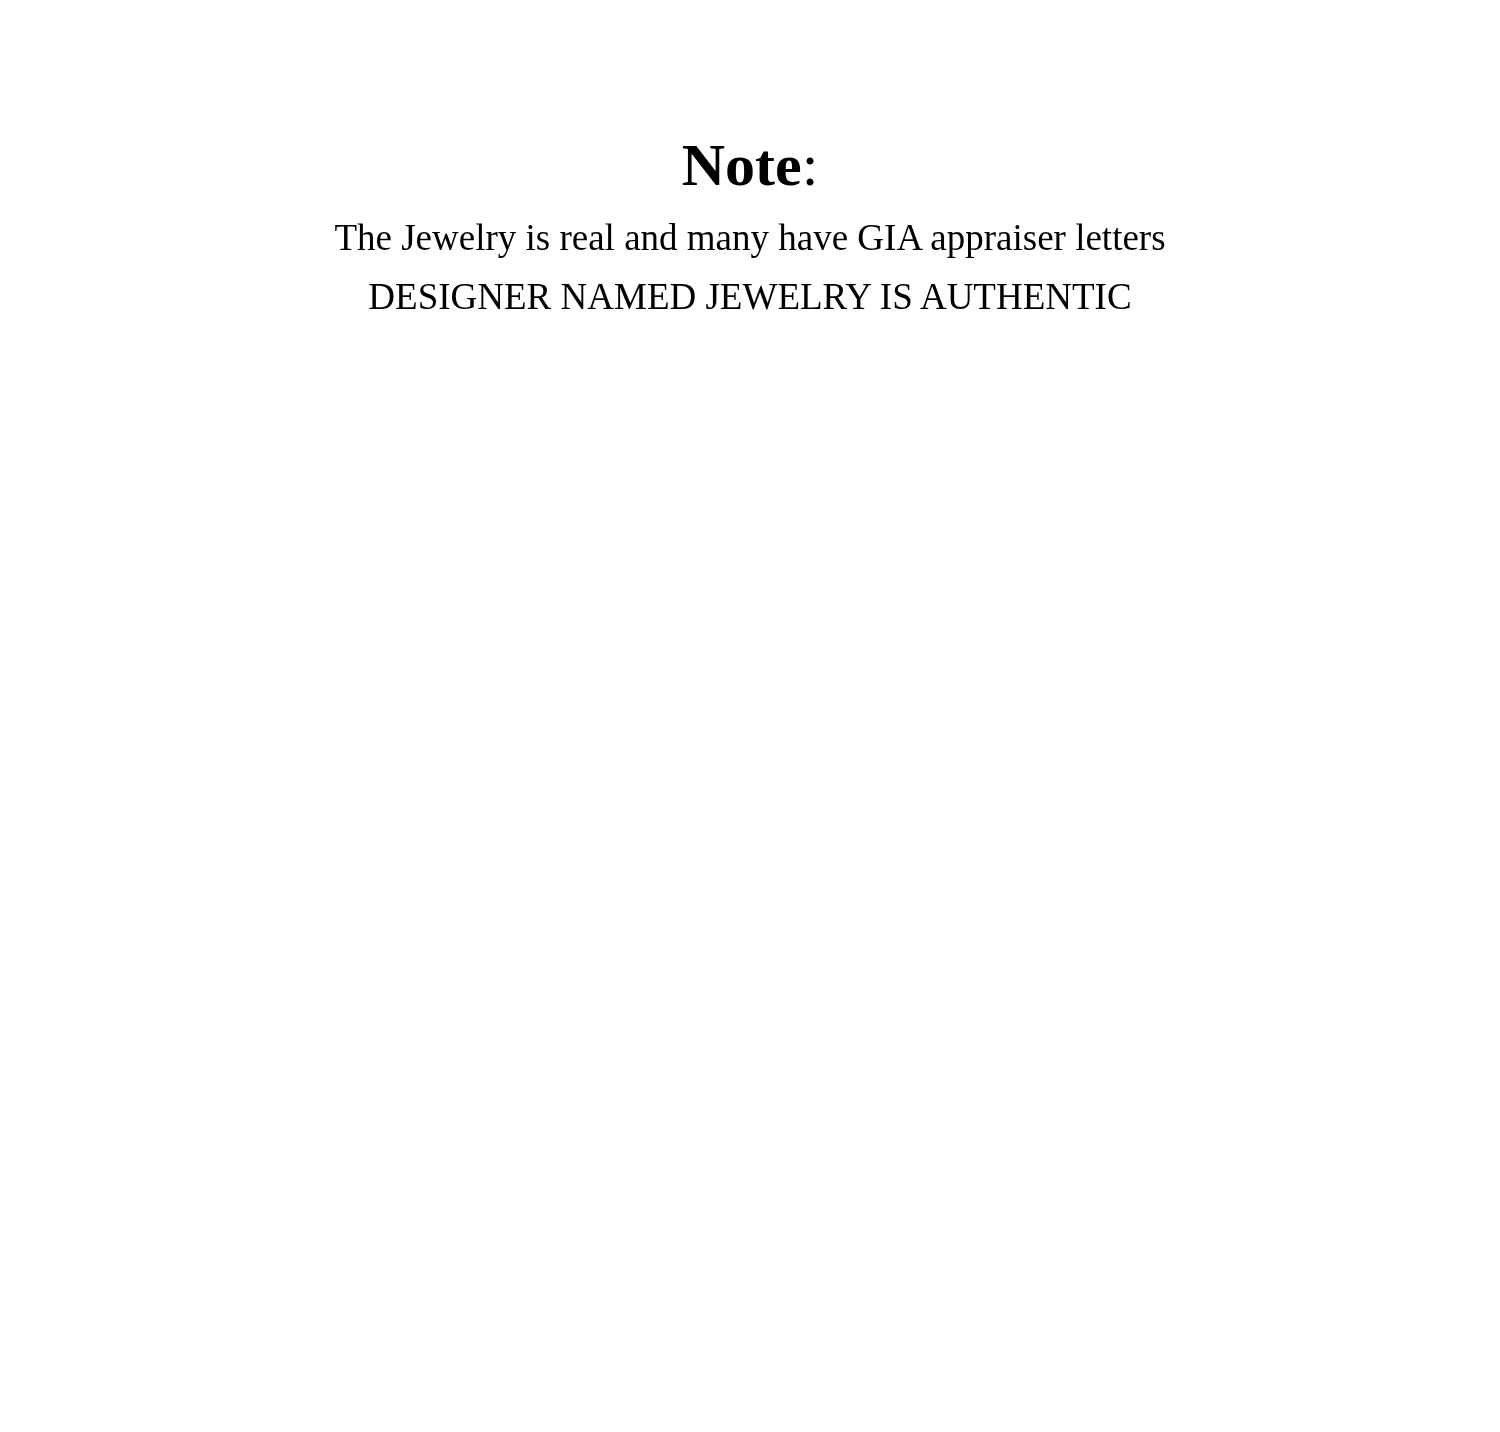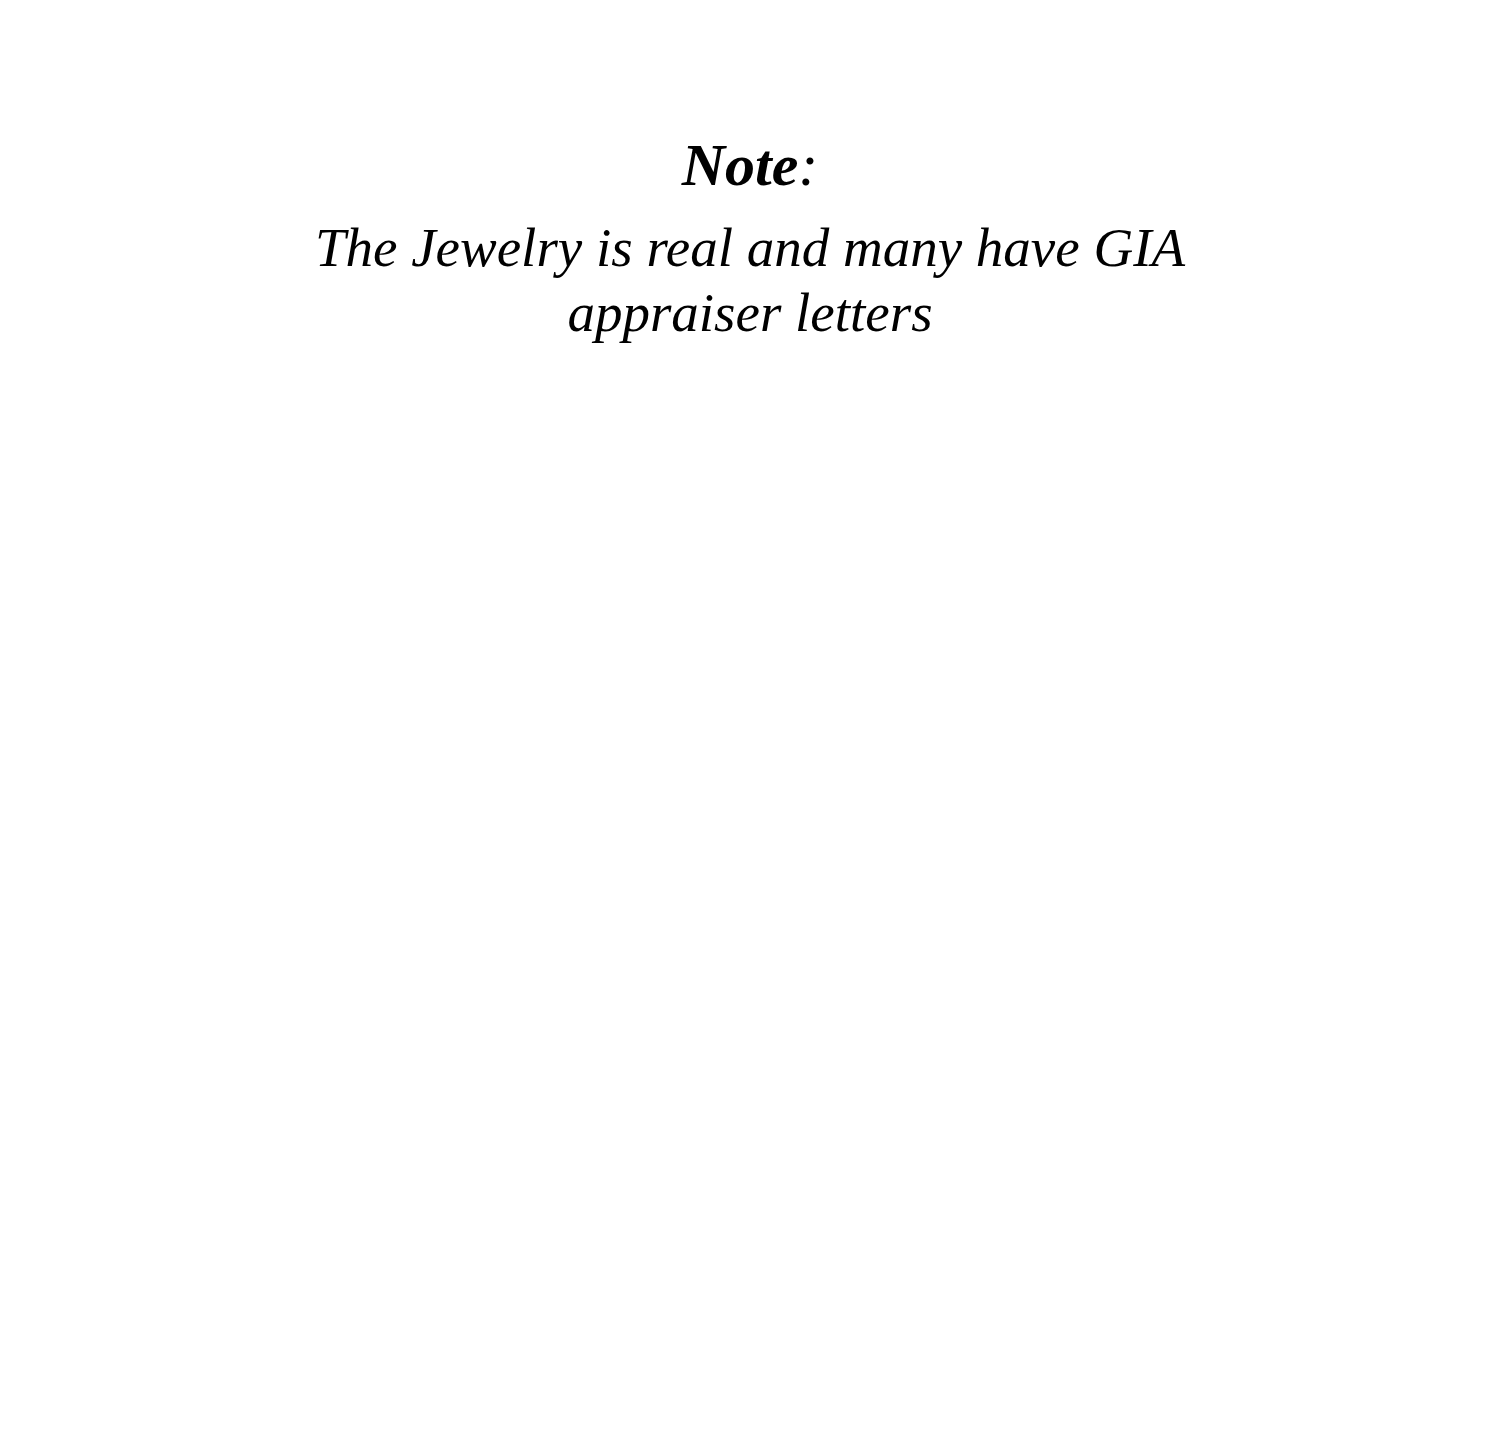--- a/index.html
+++ b/index.html
@@ -13,46 +13,46 @@
     font-family: "Liberation Serif", "DejaVu Serif", serif;
     color: #000000;
     overflow: hidden;
   }
   .page {
     width: 1500px;
     height: 1432px;
     box-sizing: border-box;
     padding: 130px 190px 0 190px;
     background: #ffffff;
-    font-style: italic;
   }
   .note-block {
     text-align: center;
     line-height: 1.17;
   }
   .note-heading {
     font-size: 60px;
     margin: 0 0 8px 0;
     font-weight: normal;
   }
   .note-heading .bold {
     font-weight: bold;
   }
   .note-para {
-    font-size: 55px;
+    font-size: 37px;
     margin: 16px;
     padding: 0;
   }
 </style>
 </head>
 <body>
 
 <div class="page">
   <div class="note-block">
 
     <div class="note-heading">
       <span class="bold">Note</span><span>:</span>
     </div>
 
     <p class="note-para">The Jewelry is real and many have GIA appraiser letters</p>
+    <p class="note-para">DESIGNER NAMED JEWELRY IS AUTHENTIC</p>
 
   </div>
 </div>
 
 </body></html>

